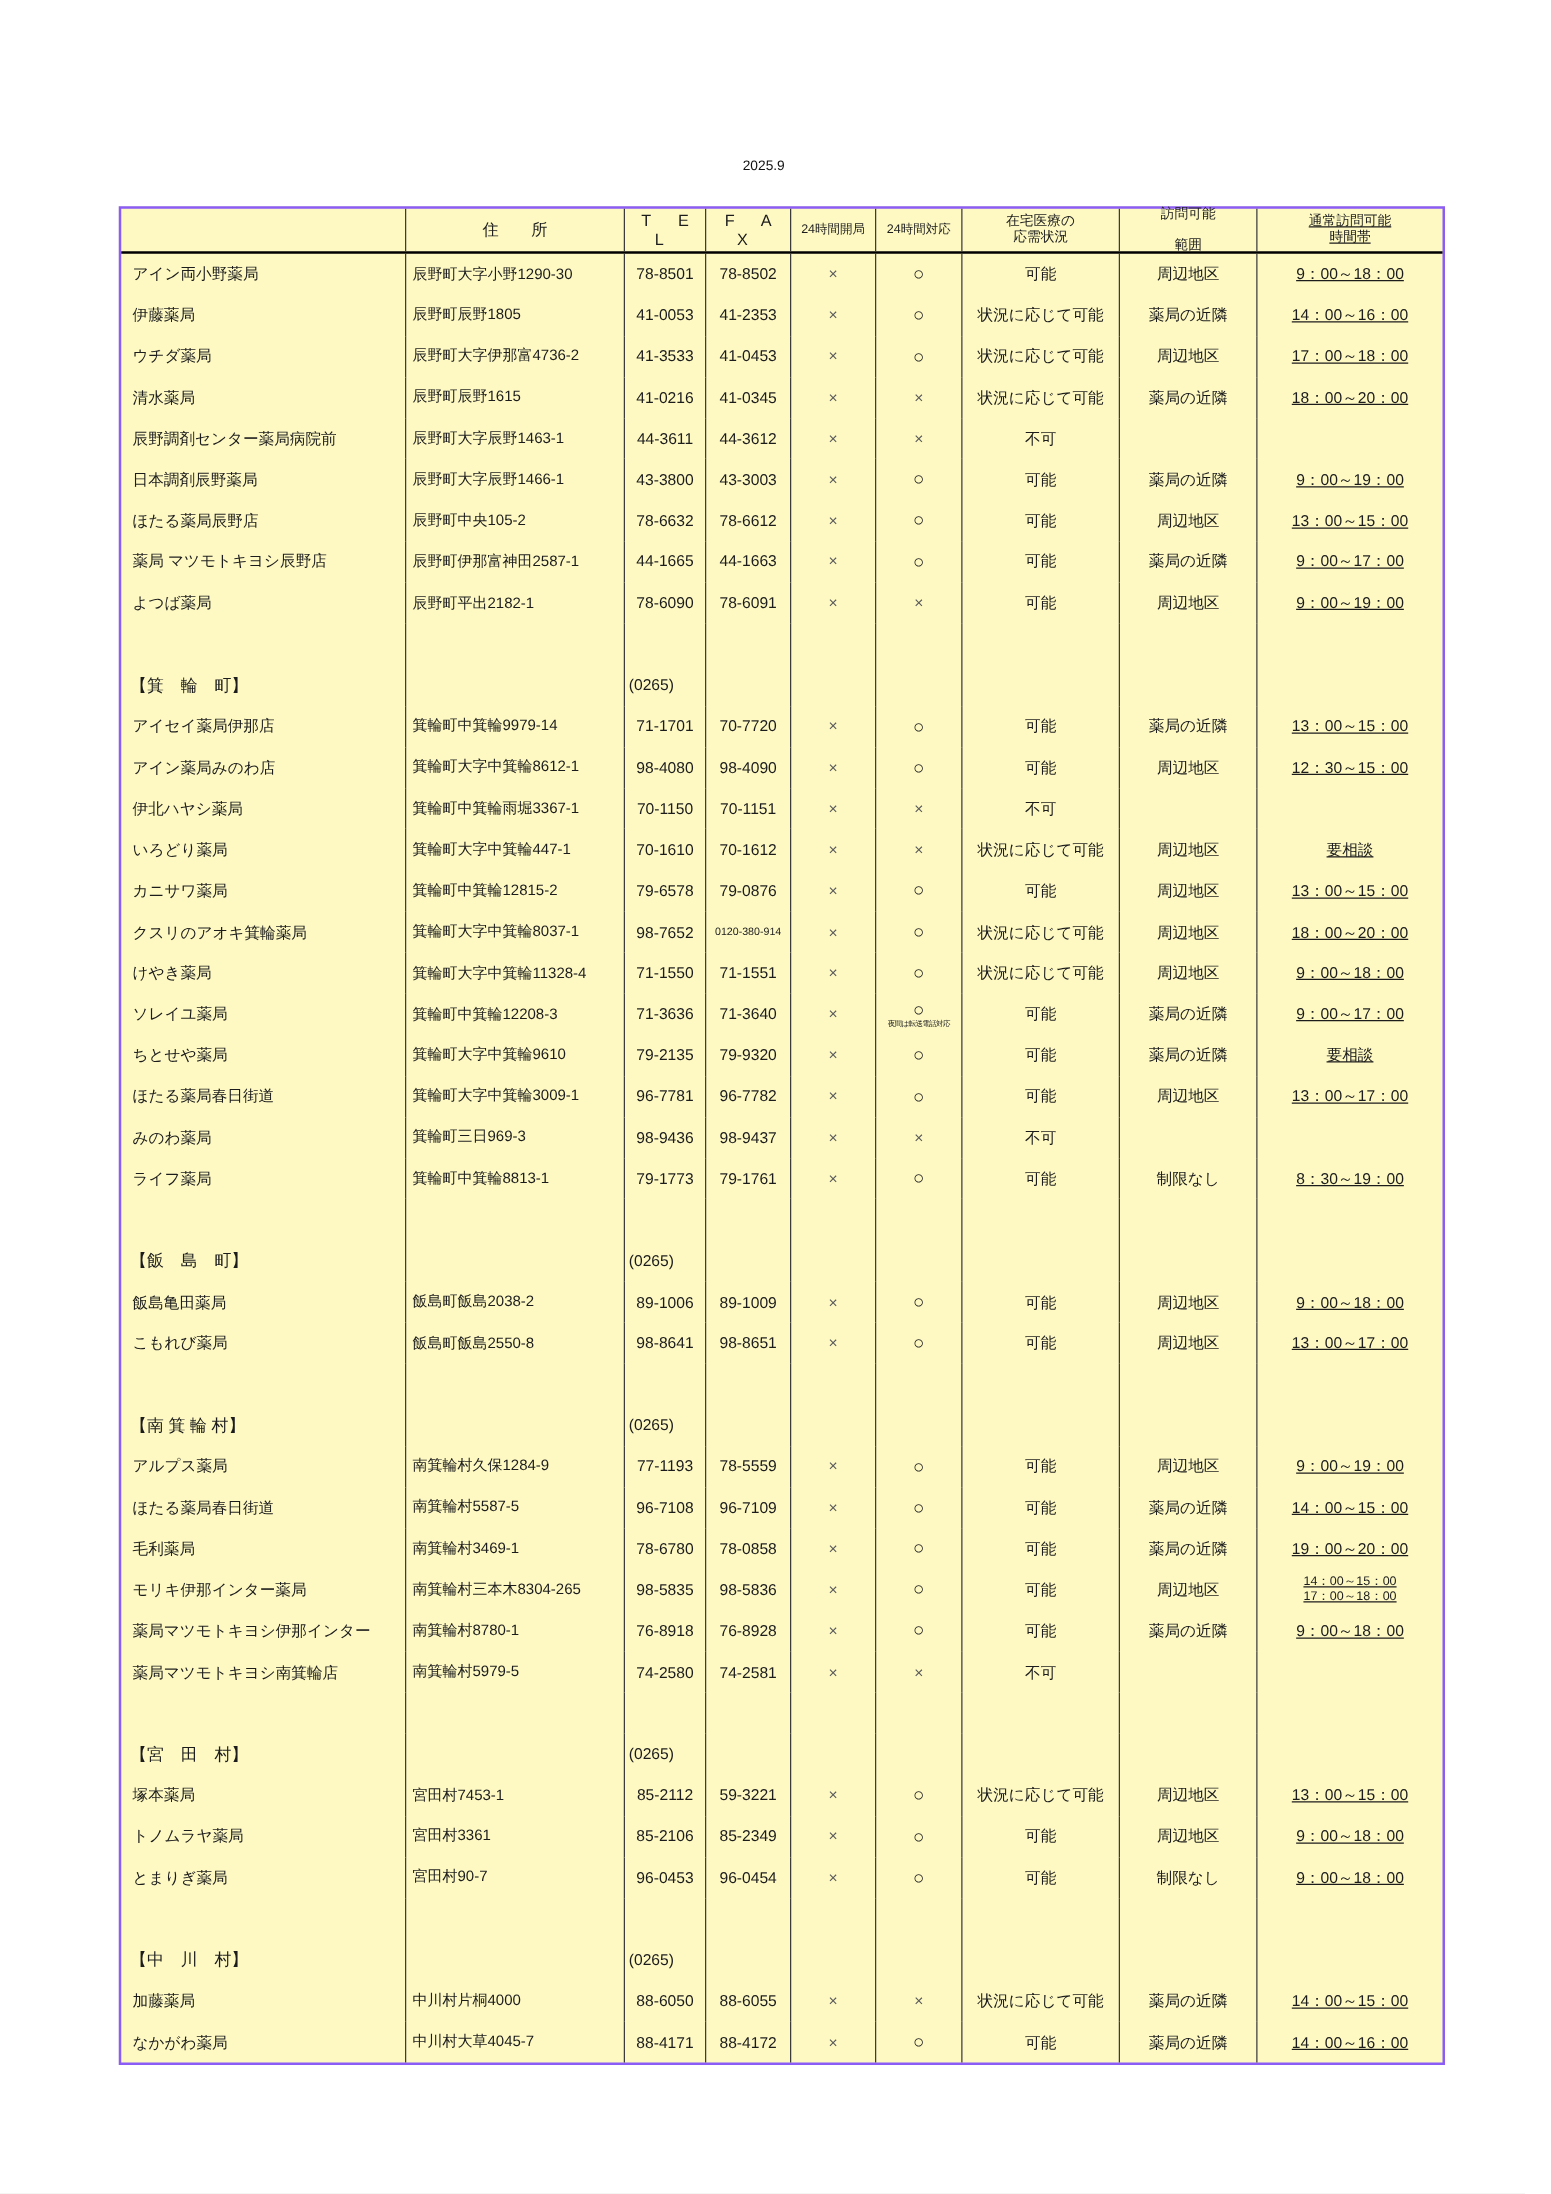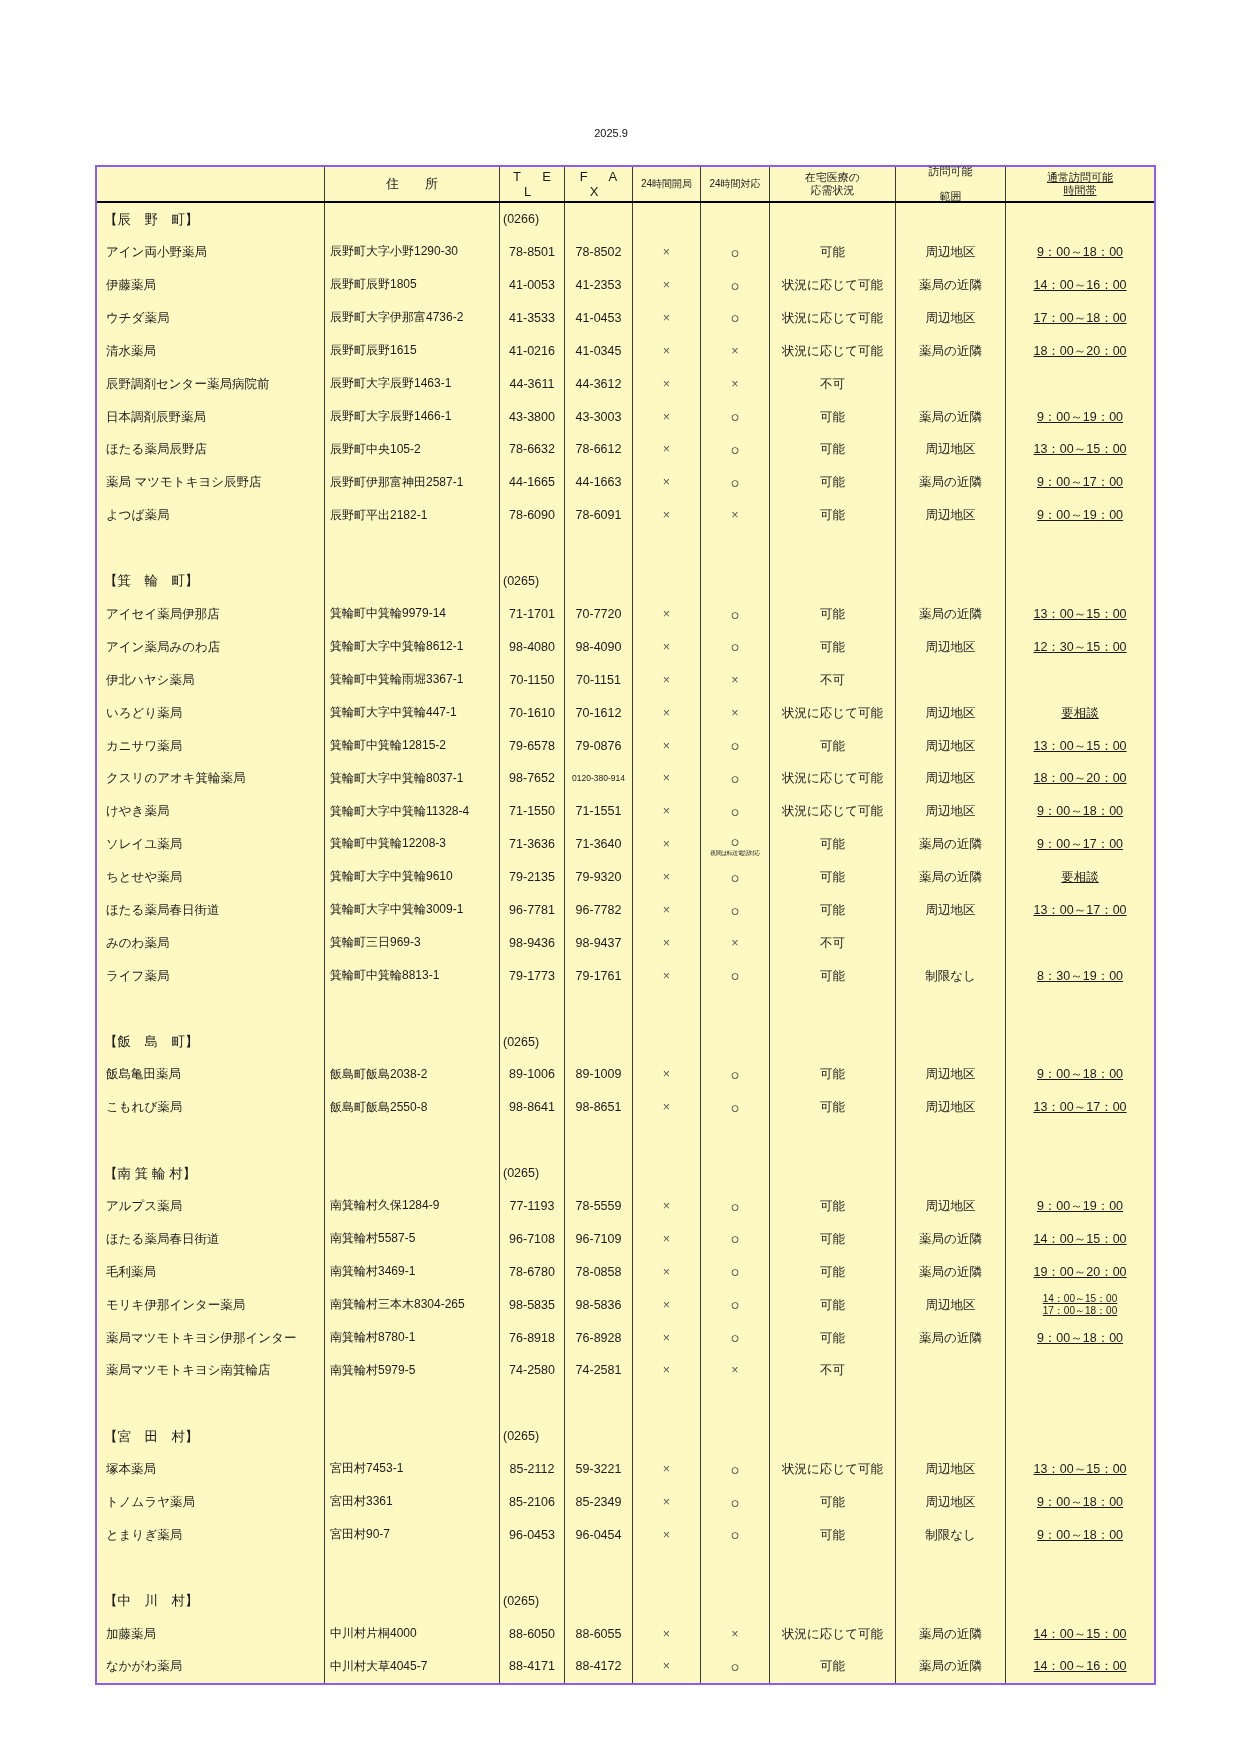--- a/index.html
+++ b/index.html
@@ -86,31 +86,20 @@
         <span>訪問可能</span>
         <span>範囲</span>
       </div>
       <div class="hcell w-hours">
         <span>通常訪問可能</span>
         <span>時間帯</span>
       </div>
     </div>
     <div id="tbody">
         <div class="row">
-          <div class="cell w-name al section-cell">【辰　野　町】</div>
-          <div class="cell w-addr al addr-cell"></div>
-          <div class="cell w-tel al areacode-cell">(0266)</div>
-          <div class="cell w-fax"></div>
-          <div class="cell w-open"></div>
-          <div class="cell w-sup"></div>
-          <div class="cell w-home"></div>
-          <div class="cell w-range"></div>
-          <div class="cell w-hours"></div>
-        </div>
-        <div class="row">
           <div class="cell w-name al name-cell">アイン両小野薬局</div>
           <div class="cell w-addr al addr-cell">辰野町大字小野1290-30</div>
           <div class="cell w-tel">78-8501</div>
           <div class="cell w-fax">78-8502</div>
           <div class="cell w-open">
             <span class="mark-x">×</span>
           </div>
           <div class="cell w-sup">
             <span class="mark-o">○</span>
           </div>

